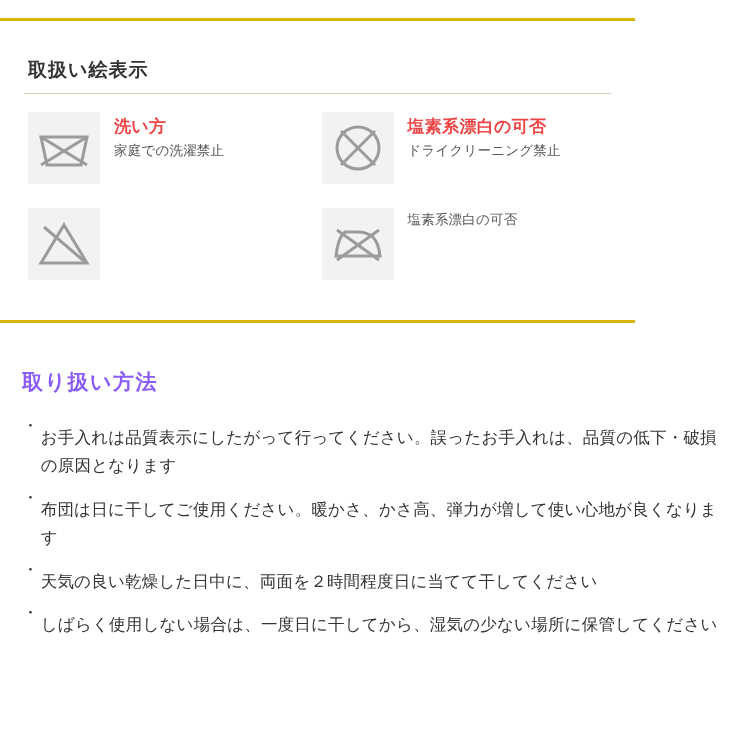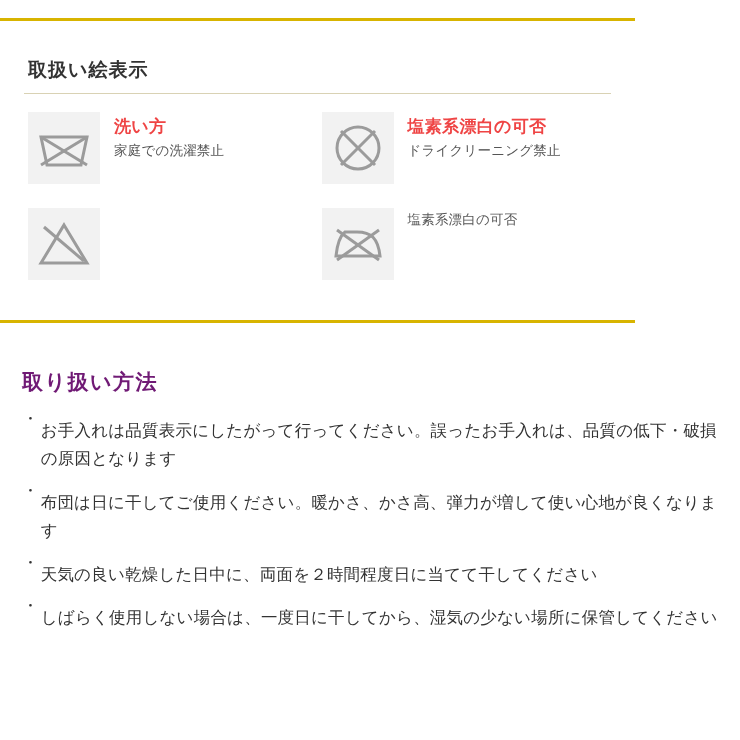--- a/index.html
+++ b/index.html
@@ -101,23 +101,23 @@
     left: 0;
     top: 348px;
     width: 740px;
     box-sizing: border-box;
     padding: 12px 22px 0 22px;
   }
 
   .howto-title {
     font-size: 21px;
     font-weight: bold;
-    color: #701a75;
+    color: #8b5cf6;
     letter-spacing: 1.5px;
-    margin: 8px 0 8px 0;
+    margin: 8px 0 15px 0;
   }
 
   .howto-list {
     list-style: none;
     margin: 0;
     padding: 0;
   }
 
   .howto-item {
     display: flex;

